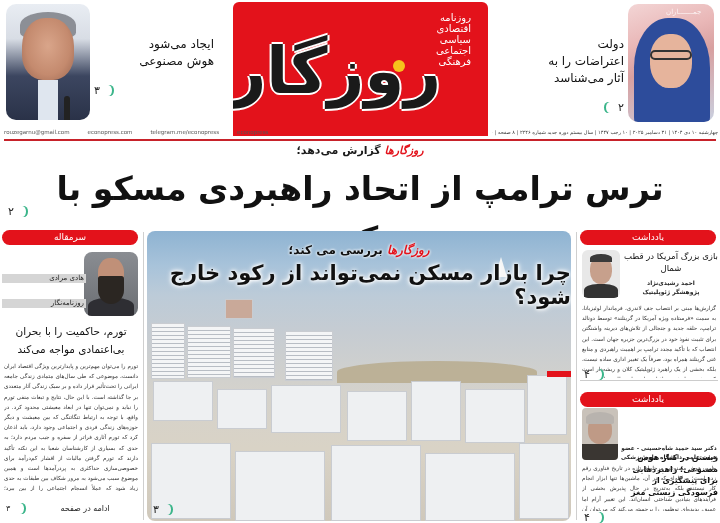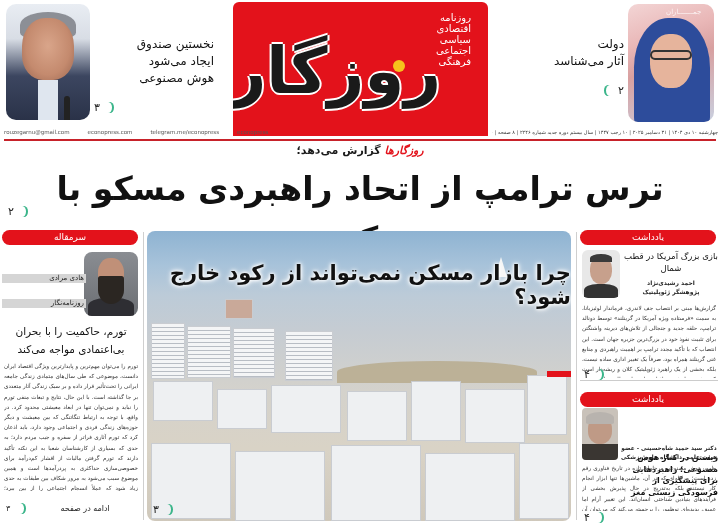--- a/index.html
+++ b/index.html
@@ -143,21 +143,20 @@
 </head>
 <body>
 
 <div class="abs teaser-left-photo">
   <div class="hair"></div>
   <div class="face"></div>
   <div class="shirt"></div>
   <div class="mic"></div>
 </div>
 <div class="abs teaser-left-text rtl">
-  <div>نخستین صندوق</div>
   <div>ایجاد می‌شود</div>
   <div>هوش مصنوعی</div>
   <div class="page-ref" style="margin-top:12px;justify-content:flex-end;">
     <span class="moon"></span>
     <span>۳</span>
   </div>
 </div>
 
 <div class="abs logo-box">
   <div class="logo-text">روزگارها</div>
@@ -166,20 +165,21 @@
     <div>روزنامه</div>
     <div>اقتصادی</div>
     <div>سیاسی</div>
     <div>اجتماعی</div>
     <div>فرهنگی</div>
   </div>
 </div>
 
 <div class="abs teaser-right-text rtl">
   <div>دولت</div>
+  <div>اعتراضات را به</div>
   <div>آثار می‌شناسد</div>
   <div class="page-ref" style="margin-top:12px;direction:rtl;">
     <span>۲</span>
     <span class="moon r"></span>
   </div>
 </div>
 <div class="abs teaser-right-photo">
   <div class="brand">جمـــــــاران</div>
   <div class="hijab"></div>
   <div class="face"></div>
@@ -240,20 +240,24 @@
   <div class="bldg" style="left:264px;top:150px;width:50px;height:60px;"></div>
   <div class="bldg" style="left:318px;top:158px;width:60px;height:54px;"></div>
   <div class="bldg" style="left:380px;top:144px;width:40px;height:60px;"></div>
   <div class="bldg" style="left:4px;top:212px;width:80px;height:76px;"></div>
   <div class="bldg" style="left:88px;top:220px;width:90px;height:70px;"></div>
   <div class="bldg" style="left:184px;top:214px;width:90px;height:76px;"></div>
   <div class="bldg" style="left:278px;top:222px;width:90px;height:68px;"></div>
   <div class="bldg" style="left:372px;top:212px;width:50px;height:76px;"></div>
   <div class="bldg" style="left:400px;top:140px;width:24px;height:6px;background:#e3121b;border:none;"></div>
 
+  <div class="photo-kicker">
+    <span class="brand-red">روزگارها</span>
+    <span>بررسی می کند؛</span>
+  </div>
   <div class="photo-headline">چرا بازار مسکن نمی‌تواند از رکود خارج شود؟</div>
   <div class="photo-ref page-ref">
     <span>۳</span>
     <span class="moon"></span>
   </div>
 </div>
 
 <div class="abs v-rule" style="left:576px;top:232px;height:288px;"></div>
 
 <div class="abs col-right">

